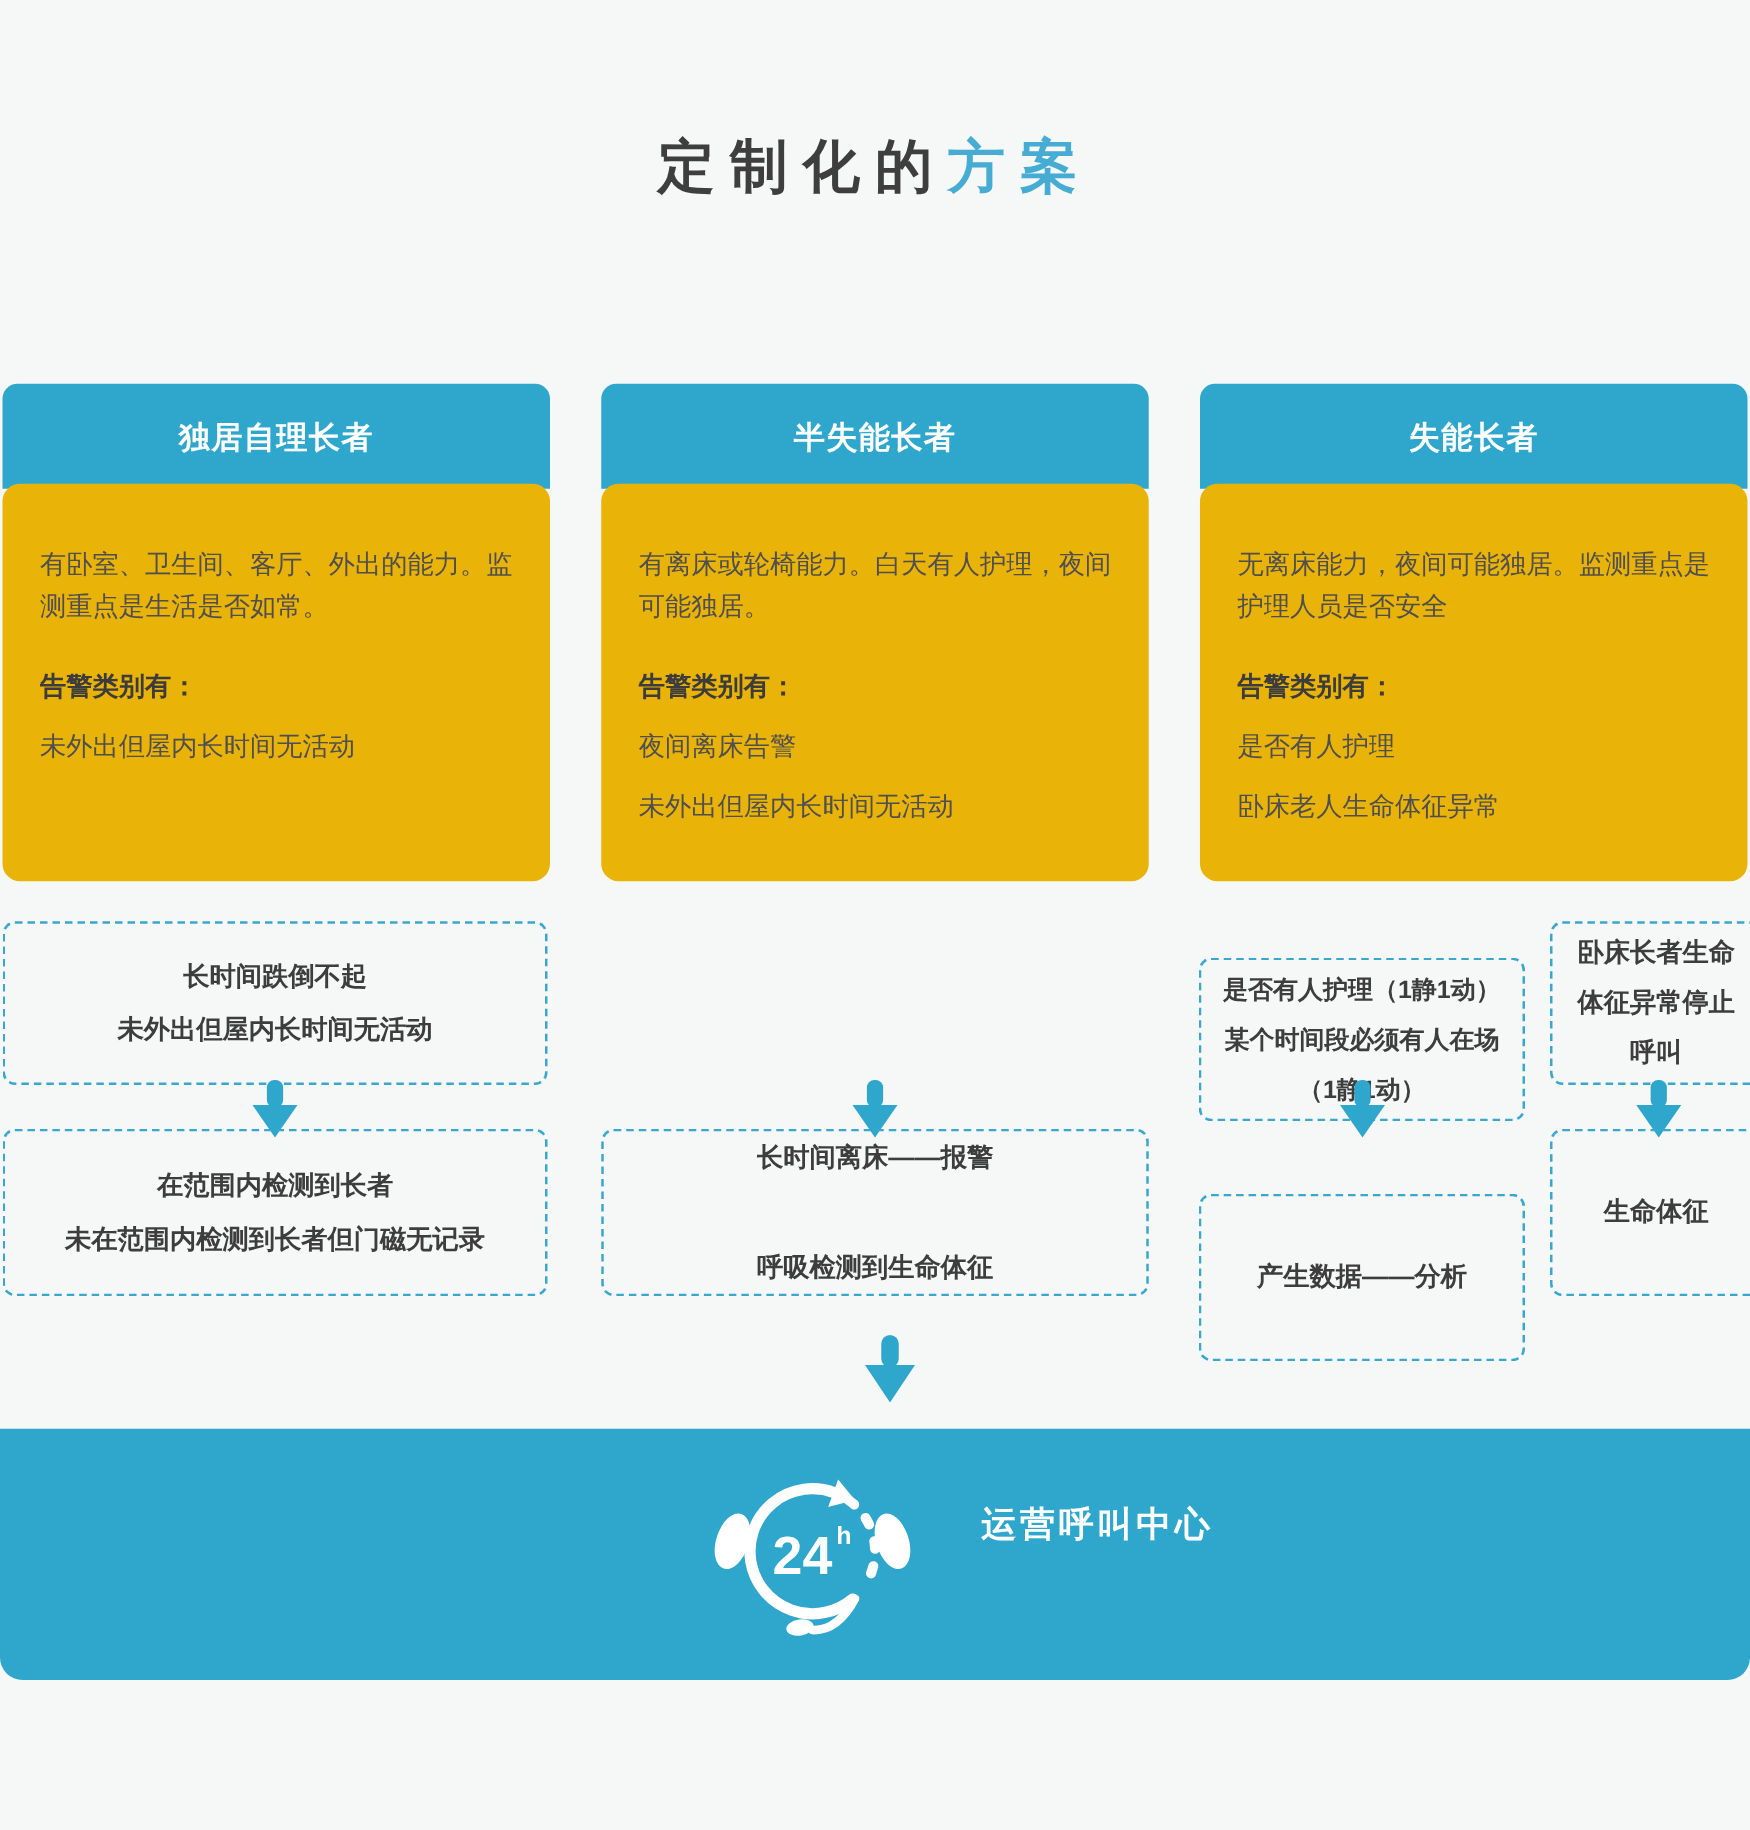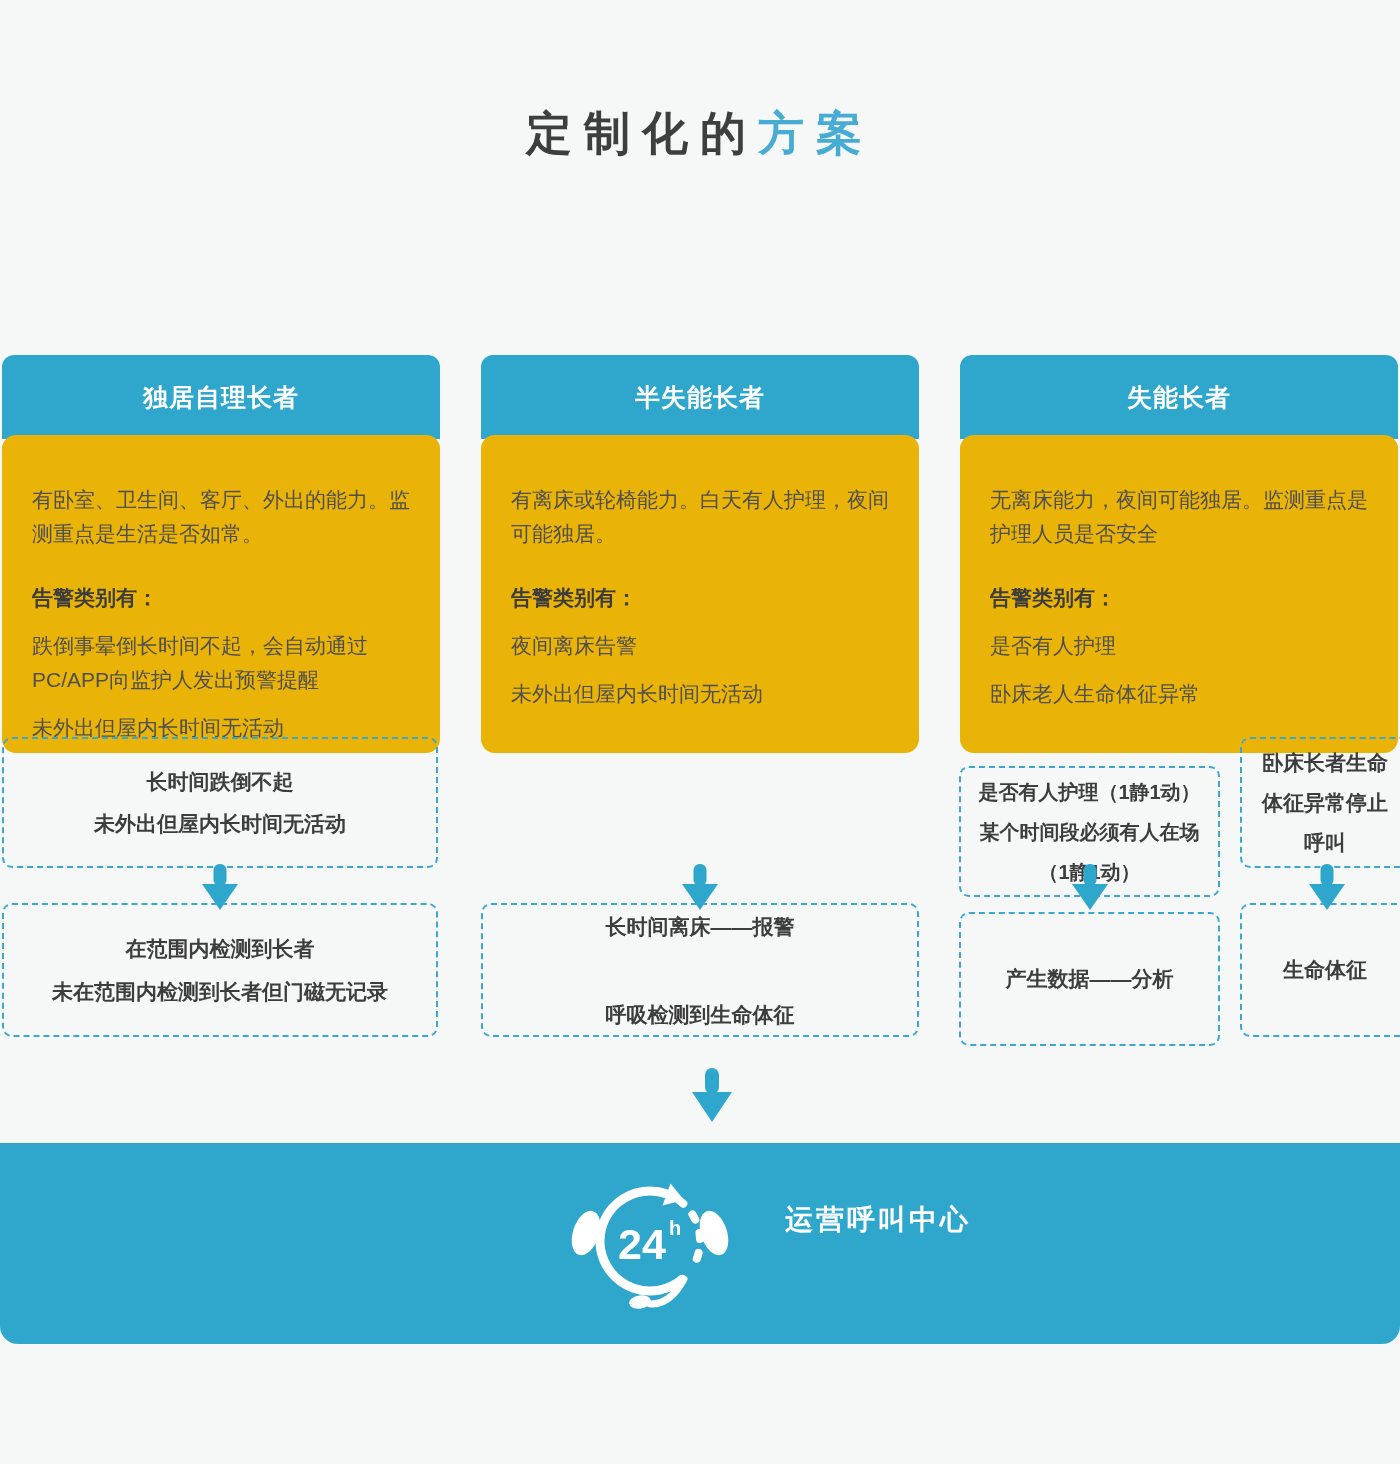--- a/index.html
+++ b/index.html
@@ -6,21 +6,21 @@
   body{font-family:"Liberation Sans", sans-serif;}
   #page{
     position:relative;width:1400px;height:1464px;background:#F6F7F7;overflow:hidden;
     --accent:#2FA7CD;--title-accent:#47ACD4;--dash:#3AA7CE;--text-dark:#3E3E3E;--text-body:#4F4F4F;
   }
   
   .page-title{position:absolute;top:103px;left:0;width:100%;text-align:center;
     font-size:46px;font-weight:600;letter-spacing:12px;color:var(--text-dark);}
   .page-title .accent{color:var(--title-accent);}
   
-  .card{position:absolute;top:307px;width:438px;height:398px;margin-top:48px;}
+  .card{position:absolute;top:307px;width:438px;height:398px;}
   .card-header{height:84px;background:var(--accent);border-radius:12px 12px 0 0;
     display:flex;align-items:center;justify-content:center;color:#fff;font-size:25px;
     font-weight:700;letter-spacing:1px;}
   .card-body{position:absolute;top:80px;left:0;right:0;bottom:0;background:#eab308;
     border-radius:14px;padding:48px 30px 0 30px;box-sizing:border-box;
     color:var(--text-body);font-size:21px;line-height:34px;}
   .card-body .intro{margin:0 0 30px 0;text-align:justify;}
   .card-body .alarm-label{margin:0 0 14px 0;font-weight:700;color:#3C3C3C;}
   .card-body .alarm-item{margin:0 0 14px 0;}
   
@@ -46,21 +46,20 @@
 
   <div class="page-title">
     <span>定制化的</span><span class="accent">方案</span>
   </div>
 
   <div class="card" style="left:2px;">
     <div class="card-header">独居自理长者</div>
     <div class="card-body">
       <p class="intro">有卧室、卫生间、客厅、外出的能力。监测重点是生活是否如常。</p>
       <p class="alarm-label">告警类别有：</p>
-      <p class="alarm-item">跌倒事晕倒长时间不起，会自动通过PC/APP向监护人发出预警提醒</p>
       <p class="alarm-item">未外出但屋内长时间无活动</p>
     </div>
   </div>
 
   <div class="card" style="left:481px;">
     <div class="card-header">半失能长者</div>
     <div class="card-body">
       <p class="intro">有离床或轮椅能力。白天有人护理，夜间可能独居。</p>
       <p class="alarm-label">告警类别有：</p>
       <p class="alarm-item">夜间离床告警</p>
@@ -116,21 +115,21 @@
   </div>
 
   <div class="dash-box" style="left:2px;top:903px;width:436px;height:134px;">
     <p style="line-height:43px;">在范围内检测到长者</p>
     <p style="line-height:43px;">未在范围内检测到长者但门磁无记录</p>
   </div>
   <div class="dash-box" style="left:481px;top:903px;width:438px;height:134px;gap:45px;">
     <p style="line-height:43px;">长时间离床——报警</p>
     <p style="line-height:43px;">呼吸检测到生命体征</p>
   </div>
-  <div class="dash-box" style="left:959px;top:912px;width:261px;height:134px;">
+  <div class="dash-box" style="left:959px;top:955px;width:261px;height:134px;">
     <p>产生数据——分析</p>
   </div>
   <div class="dash-box" style="left:1240px;top:903px;width:170px;height:134px;">
     <p>生命体征</p>
   </div>
 
   <div class="arrow" style="left:690px;top:1066px;">
     <svg width="44" height="58" viewBox="0 0 44 58">
         <rect x="15" y="2" width="14" height="26" rx="7" fill="#2FA7CD"></rect>
         <polygon points="2,26 42,26 22,56" fill="#2FA7CD"></polygon>

